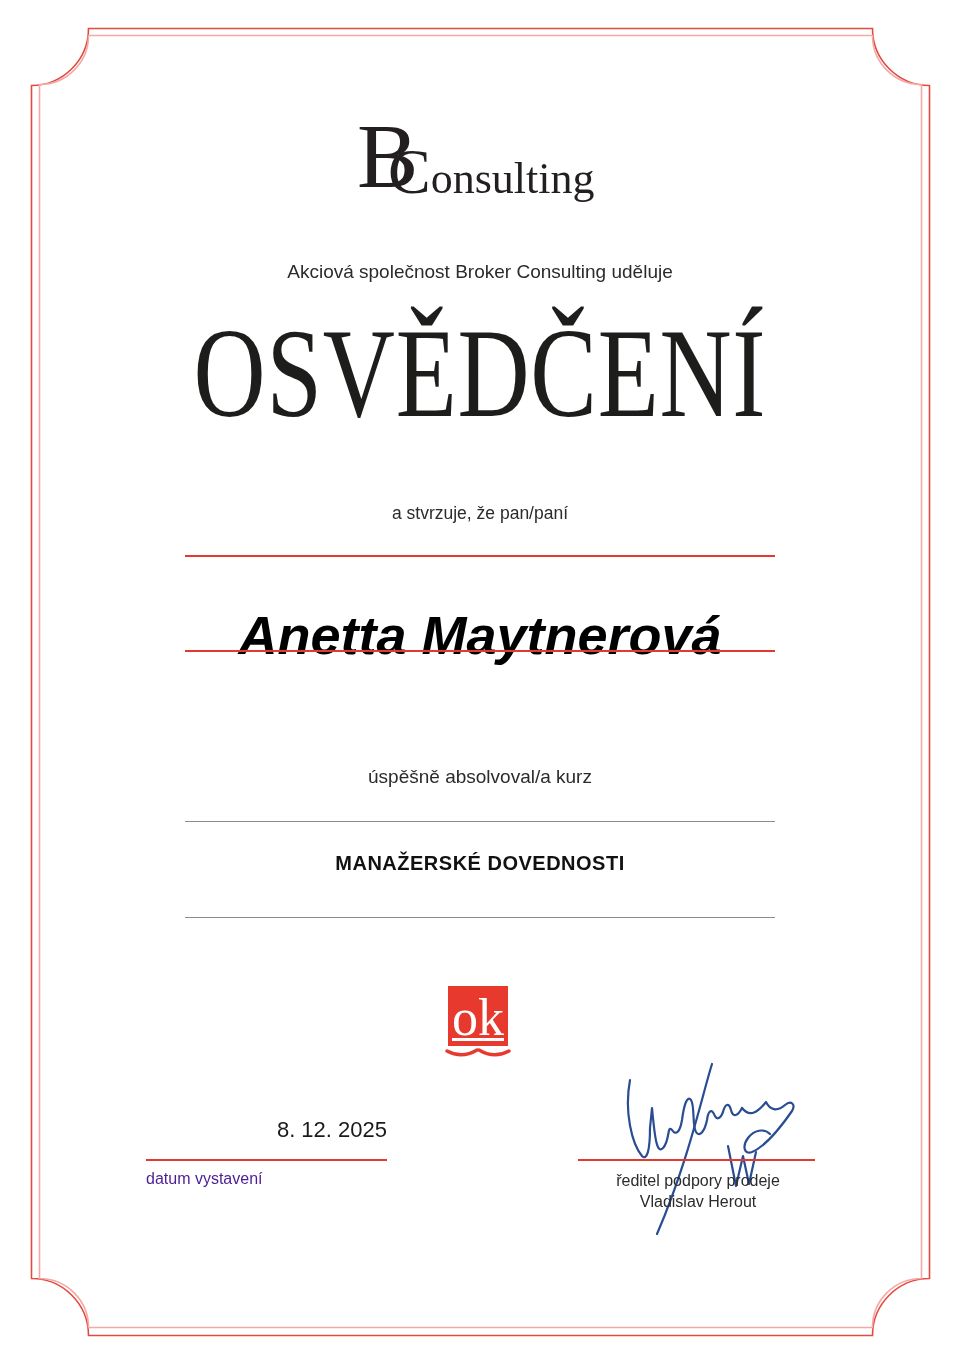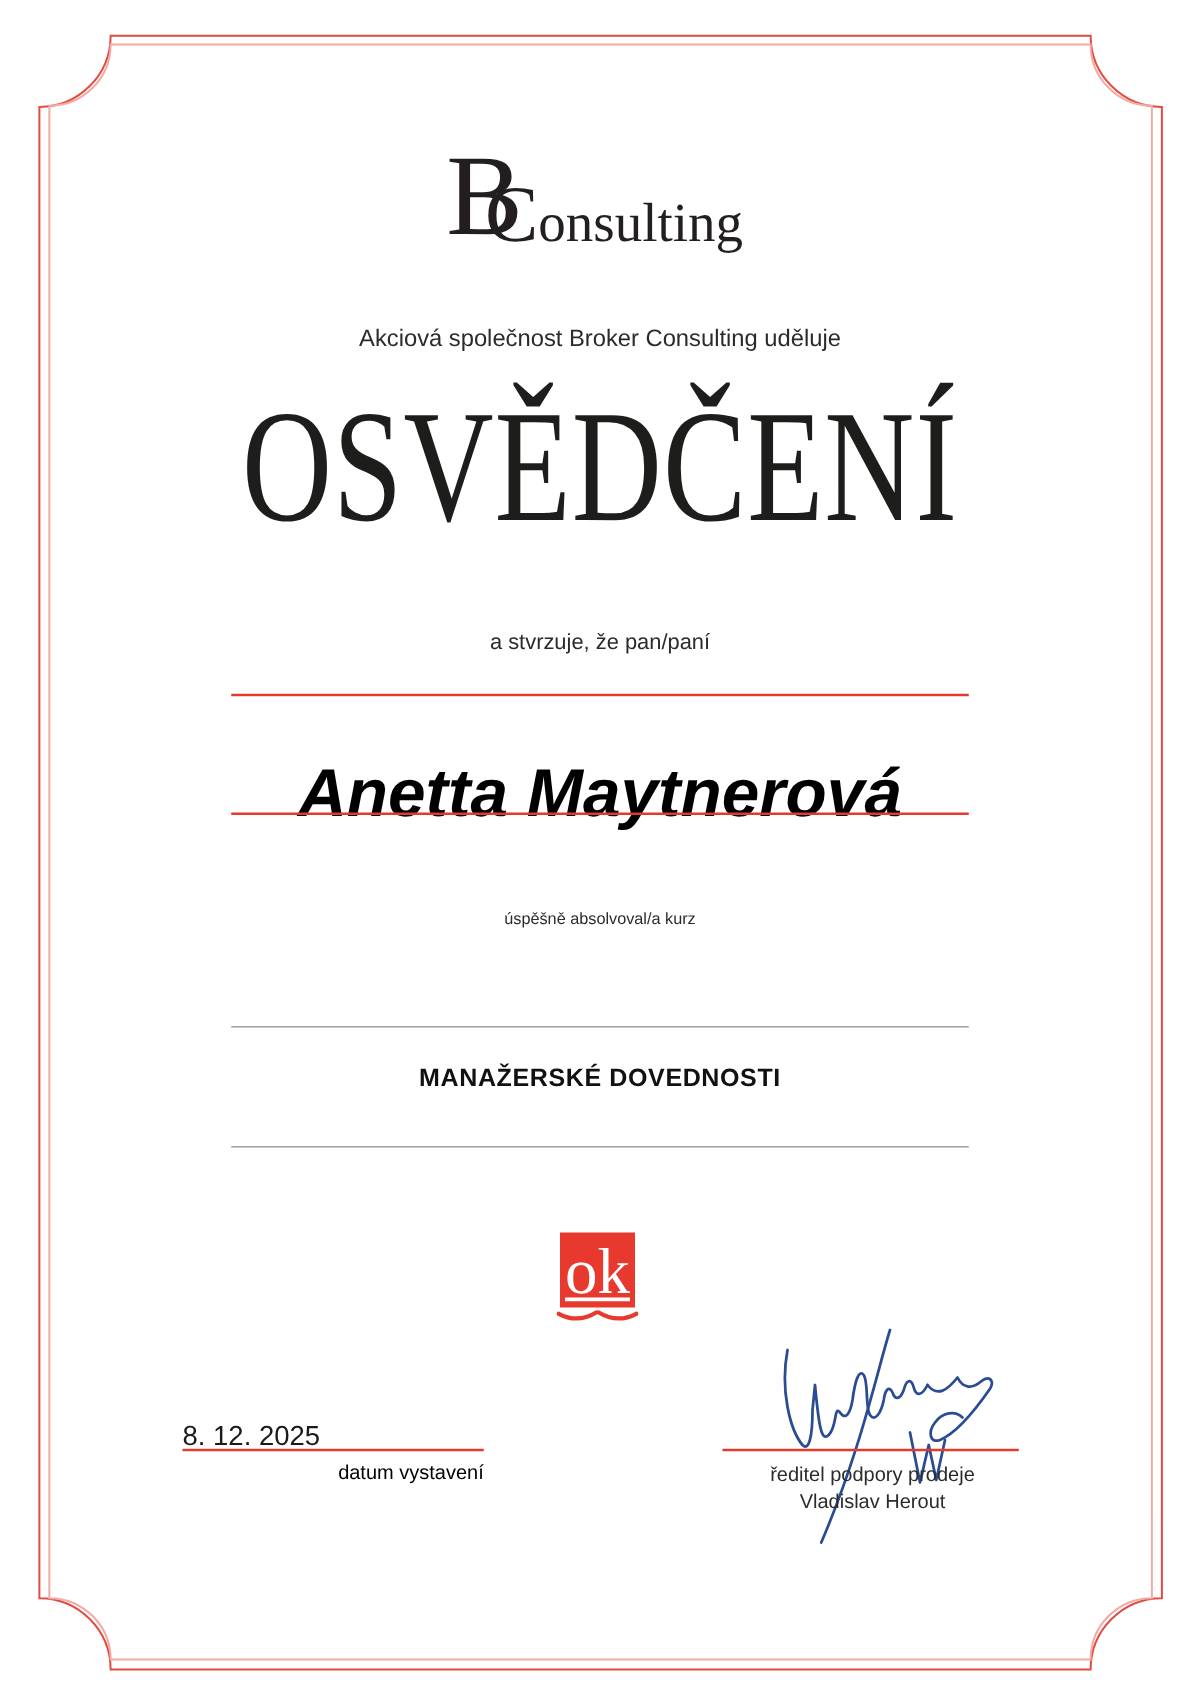--- a/index.html
+++ b/index.html
@@ -19,21 +19,21 @@
   .logo-c { font-size:64px; }
   .logo-rest { font-size:44px; }
 
   
   .ctext { position:absolute; left:0; width:100%; text-align:center; color:#2b2b2b; }
   .issuer { top:261px; font-size:19px; }
   .title { top:314px; font-family:"Liberation Serif", serif; font-size:128px; line-height:118px;
            color:#1d1d1b; transform:scaleX(0.78); letter-spacing:1px; }
   .confirm { top:464px; font-size:17.5px;margin-top:39px; }
   .recipient { top:602px; font-size:54px; line-height:66px; font-weight:bold; color:#000000;font-style:italic; }
-  .course-intro { top:727px; font-size:13px; }
+  .course-intro { top:766px; font-size:19px; }
   .course-name { top:852px; font-size:20px; font-weight:bold; letter-spacing:0.5px; color:#111111; }
 
   
   .rule { position:absolute; }
   .rule.red { height:2px; background:#e23a2e; }
   .rule.gray { height:1px; background:#8c8c8c; }
   .rule-name-top { left:185px; width:590px; top:555px; }
   .rule-name-bottom { left:185px; width:590px; top:650px; }
   .rule-course-top { left:185px; width:590px; top:821px; }
   .rule-course-bottom { left:185px; width:590px; top:917px; }
@@ -45,22 +45,22 @@
   .ok-square { position:absolute; left:0; top:0; width:60px; height:60px; background:#e8392f; }
   .ok-text { position:absolute; left:50%; transform:translateX(-50%); bottom:2px;
              font-family:"Liberation Serif", serif; font-size:52px; line-height:1; color:#ffffff; }
   .ok-underline { position:absolute; left:4px; right:4px; bottom:5px; height:3px; background:#ffffff; }
   .ok-book { position:absolute; left:-3px; top:61px; width:66px; height:18px; }
 
   
   .signature-svg { position:absolute; left:600px; top:1050px; width:220px; height:200px; }
 
   
-  .f-date-value { position:absolute; top:1117px; left:146px; width:241px; text-align:left; font-size:22px; color:#1a1a1a;margin-top:19px; }
-  .f-date-label { position:absolute; top:1170px; left:146px; width:241px; text-align:right; font-size:16px; color:#000000; }
+  .f-date-value { position:absolute; top:1117px; left:146px; width:241px; text-align:right; font-size:22px; color:#1a1a1a; }
+  .f-date-label { position:absolute; top:1170px; left:146px; width:241px; text-align:left; font-size:16px; color:#4c1d95; }
   .f-signer { position:absolute; top:1170px; left:548px; width:300px; text-align:center; font-size:16px; line-height:21px; color:#2b2b2b; }
 </style>
 </head>
 <body>
 
 <div class="page">
 
   <svg class="frame-svg" viewBox="0 0 960 1363">
     <path d="M 88.5 28.5 H 872.5 A 57 57 0 0 0 929.5 85.5 V 1278.5 A 57 57 0 0 0 872.5 1335.5 H 88.5 A 57 57 0 0 0 31.5 1278.5 V 85.5 A 57 57 0 0 0 88.5 28.5 Z" fill="none" stroke="#e14b41" stroke-width="1.6"></path>
     <path d="M 88.5 35.5 H 872.5 A 49 49 0 0 0 921.5 84.5 V 1278.5 A 49 49 0 0 0 872.5 1327.5 H 88.5 A 49 49 0 0 0 39.5 1278.5 V 84.5 A 49 49 0 0 0 88.5 35.5 Z" fill="none" stroke="#f3a9a4" stroke-width="1.6"></path>

